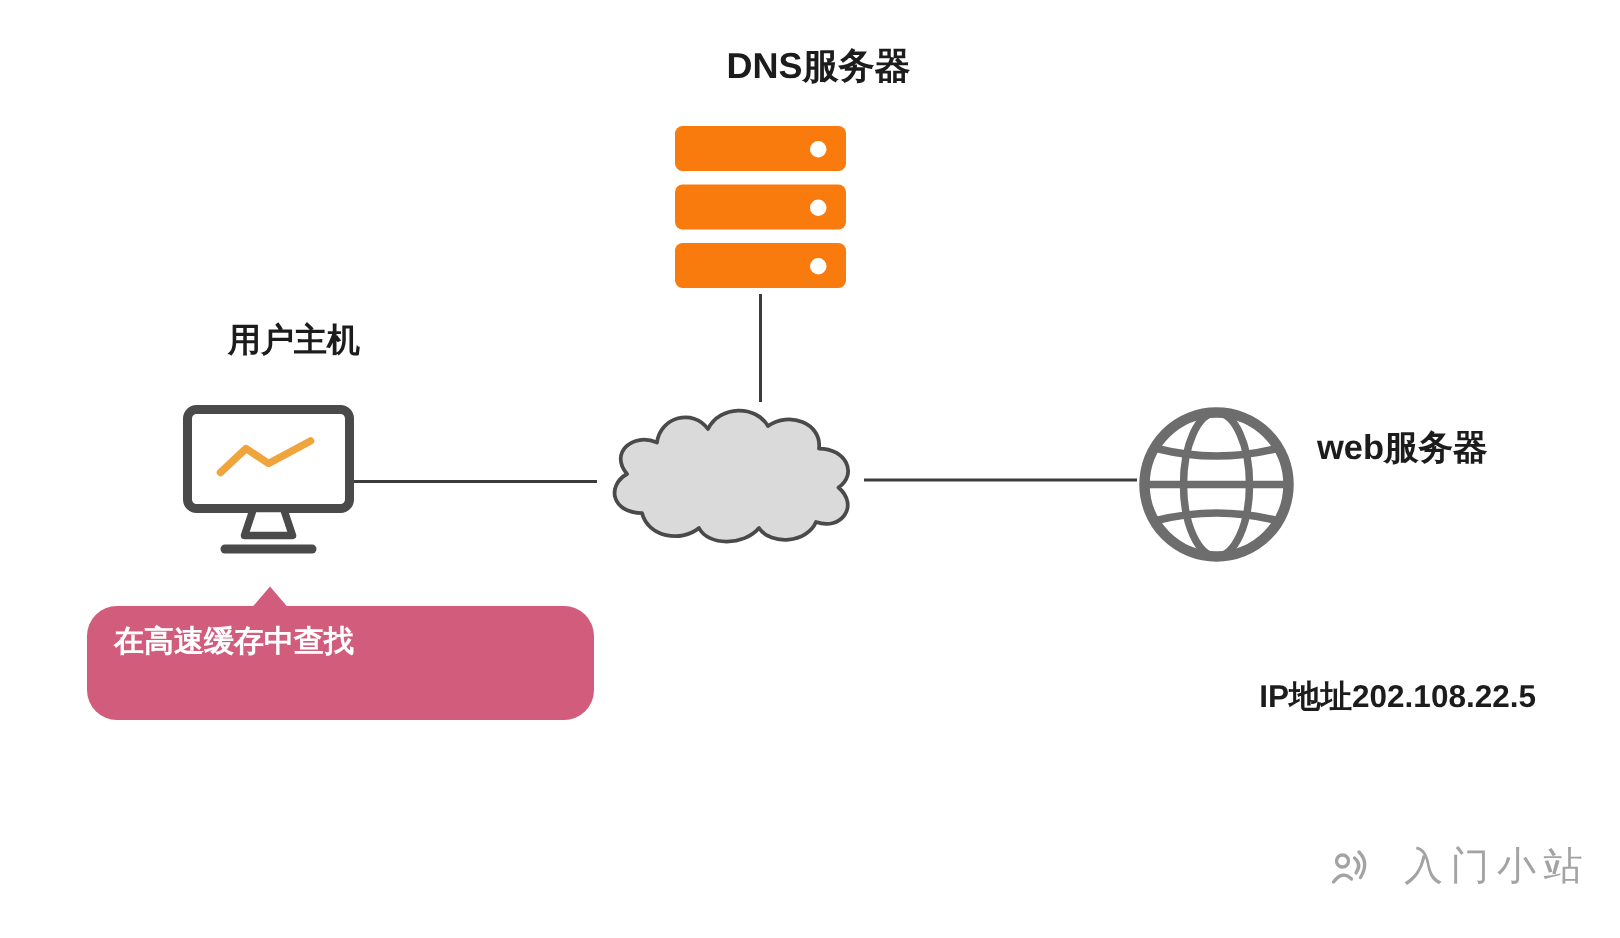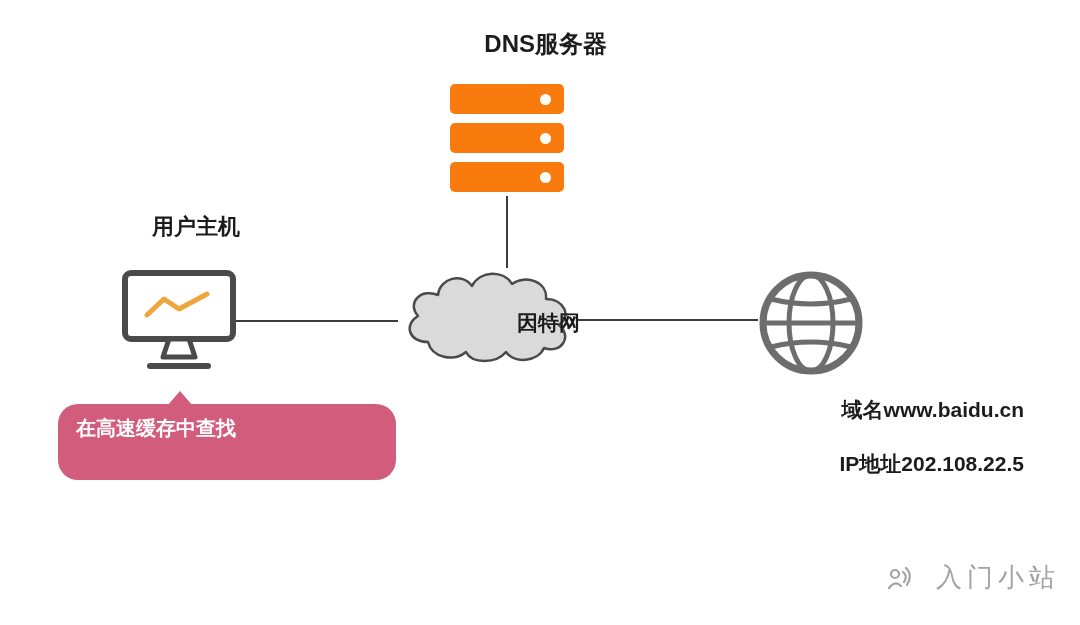--- a/index.html
+++ b/index.html
@@ -124,38 +124,37 @@
              C 10 40, 26 26, 42 33
              C 44 16, 66 10, 76 24
              C 84 8, 108 8, 116 22
              C 130 12, 152 20, 150 37
              C 168 37, 176 54, 163 63
              C 177 75, 165 92, 148 86
              C 142 100, 118 102, 110 90
              C 100 102, 76 102, 70 90
              C 58 100, 36 96, 32 80 Z" fill="#DADADA" stroke="#4A4A4A" stroke-width="2.5" stroke-linejoin="round"></path>
   </svg>
-  <div class="label cloud-label">因特网</div>
 
   <div class="label host-label">用户主机</div>
   <svg class="monitor-svg" width="118" height="106" viewBox="0 0 118 106">
     <rect x="5" y="5" width="108" height="66" rx="6" fill="#ffffff" stroke="#4A4A4A" stroke-width="6"></rect>
     <polyline points="27,47 44,31 59,41 87,26" fill="none" stroke="#EFA53B" stroke-width="5" stroke-linecap="round" stroke-linejoin="round"></polyline>
     <path d="M 49 71 L 69 71 L 75 89 L 43 89 Z" fill="#ffffff" stroke="#4A4A4A" stroke-width="5" stroke-linejoin="round"></path>
     <line x1="30" y1="98" x2="88" y2="98" stroke="#4A4A4A" stroke-width="6" stroke-linecap="round"></line>
   </svg>
 
   <svg class="globe-svg" width="110" height="110" viewBox="0 0 110 110">
     <circle cx="55" cy="55" r="48" fill="none" stroke="#6D6D6D" stroke-width="7"></circle>
     <ellipse cx="55" cy="55" rx="22" ry="48" fill="none" stroke="#6D6D6D" stroke-width="5"></ellipse>
     <line x1="8" y1="55" x2="102" y2="55" stroke="#6D6D6D" stroke-width="5"></line>
     <path d="M 15 31 Q 55 41 95 31" fill="none" stroke="#6D6D6D" stroke-width="5"></path>
     <path d="M 15 79 Q 55 69 95 79" fill="none" stroke="#6D6D6D" stroke-width="5"></path>
   </svg>
-  <div class="label domain-text">域名www.baidu.cn</div>
+  <div class="label web-label">web服务器</div>
   <div class="label ip-text">IP地址202.108.22.5</div>
 
   <div class="callout-pointer"></div>
   <div class="callout">
     <div class="callout-line">在高速缓存中查找</div>
   </div>
 
   <div class="watermark">
     <svg width="28" height="28" viewBox="0 0 28 28">
       <circle cx="11" cy="10" r="4" fill="none" stroke="#A3A3A3" stroke-width="2.2"></circle>

